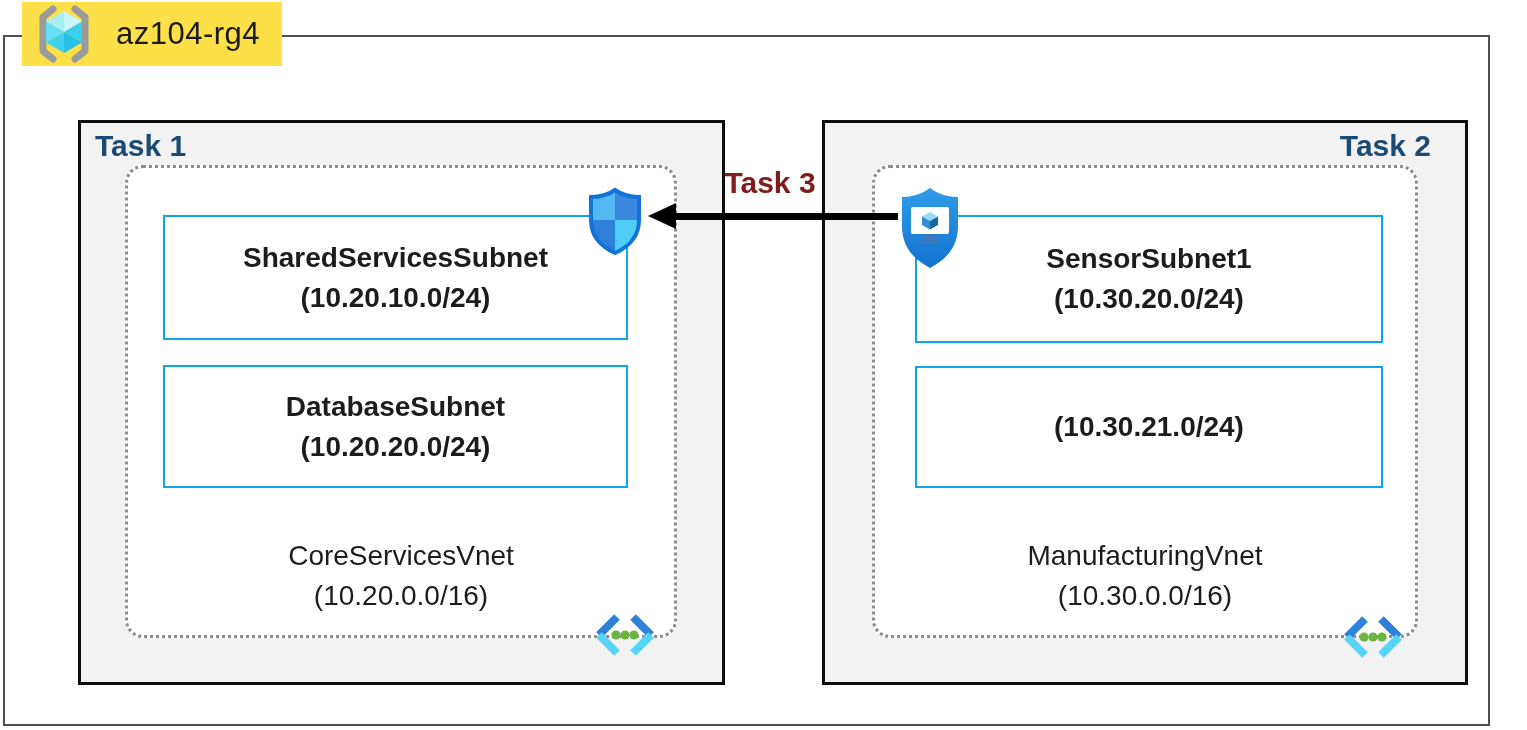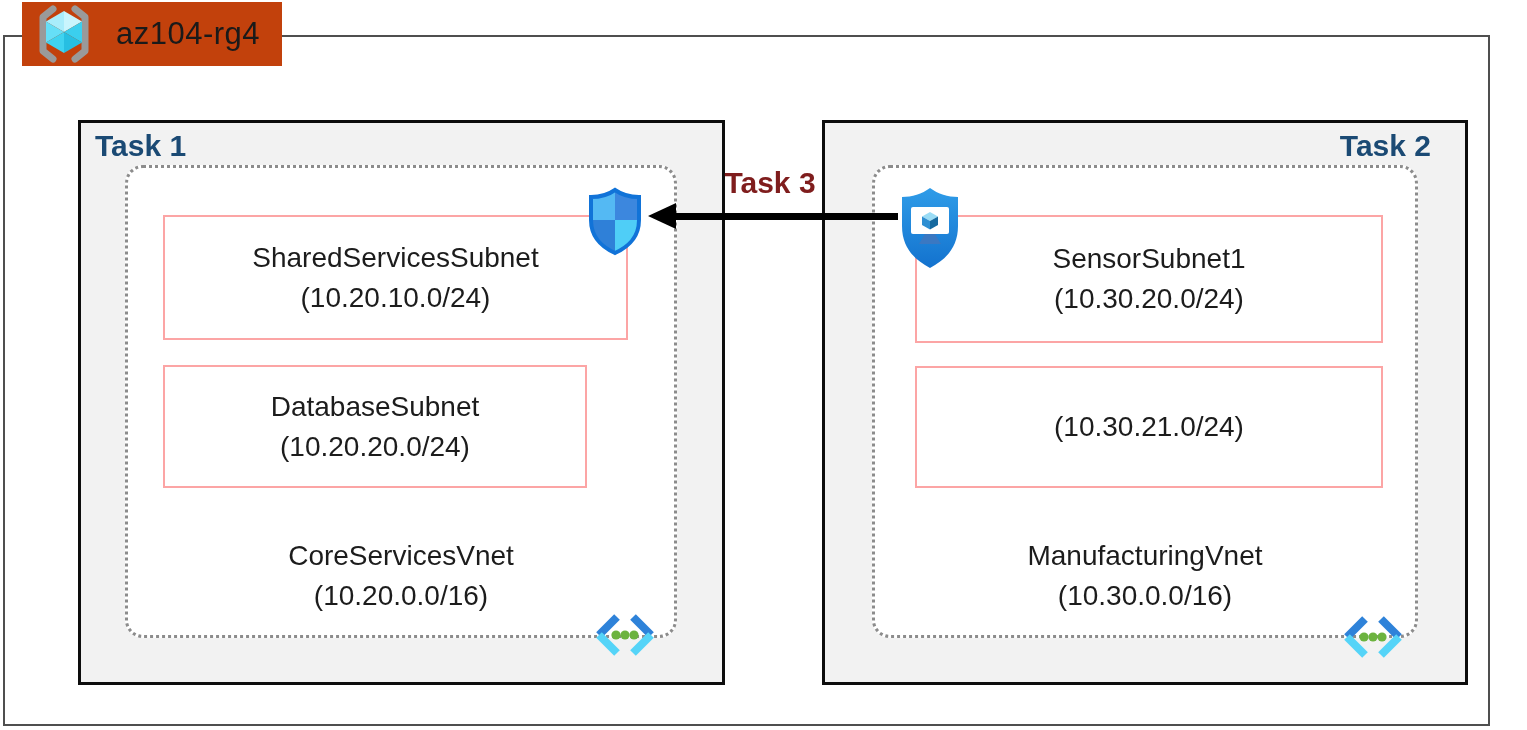--- a/index.html
+++ b/index.html
@@ -5,42 +5,42 @@
   html,body{margin:0;padding:0;background:#ffffff;}
   .stage{
     position:relative;width:1527px;height:730px;background:#ffffff;
     font-family:"Liberation Sans",sans-serif;overflow:hidden;
   }
   .abs{position:absolute;box-sizing:border-box;}
 
   
   .rg-frame{left:3px;top:35px;width:1487px;height:691px;border:2px solid #4f4f4f;}
   .rg-header{left:22px;top:2px;height:64px;display:flex;align-items:center;gap:16px;
-    background:#c2410c;padding:0 22px 0 6px;z-index:3;}
+    background:#fde047;padding:0 22px 0 6px;z-index:3;}
   .rg-title{font-size:31px;color:#1a1a1a;letter-spacing:.5px;}
 
   
   .task-box{background:#f2f2f2;border:3px solid #0d0d0d;}
   .task1{left:78px;top:120px;width:647px;height:565px;}
   .task2{left:822px;top:120px;width:646px;height:565px;}
   .task-label{position:absolute;top:6px;font-size:30px;font-weight:bold;color:#1b4a74;}
   .task1 .task-label{left:14px;}
   .task2 .task-label{right:34px;margin-left:40px;}
 
   
   .vnet-box{background:#ffffff;border:3px dotted #8c8c8c;border-radius:18px;}
   .vnet-left{left:125px;top:165px;width:552px;height:473px;}
   .vnet-right{left:872px;top:165px;width:546px;height:473px;}
 
   
-  .subnet{background:#ffffff;border:2px solid #fca5a5;display:flex;flex-direction:column;
+  .subnet{background:#ffffff;border:2px solid #0ea5e9;display:flex;flex-direction:column;
     align-items:center;justify-content:center;text-align:center;font-size:28px;
-    line-height:1.42;color:#1c1c1c;}
+    line-height:1.42;color:#1c1c1c;font-weight:bold;}
   .sn-l1{left:163px;top:215px;width:465px;height:125px;}
-  .sn-l2{left:163px;top:365px;width:424px;height:123px;}
+  .sn-l2{left:163px;top:365px;width:465px;height:123px;}
   .sn-r1{left:915px;top:215px;width:468px;height:128px;}
   .sn-r2{left:915px;top:366px;width:468px;height:122px;}
 
   
   .vnet-caption{text-align:center;font-size:28px;line-height:1.42;color:#1c1c1c;}
   .cap-left{left:125px;top:536px;width:552px;}
   .cap-right{left:872px;top:536px;width:546px;}
 
   
   .icon{z-index:5;}

